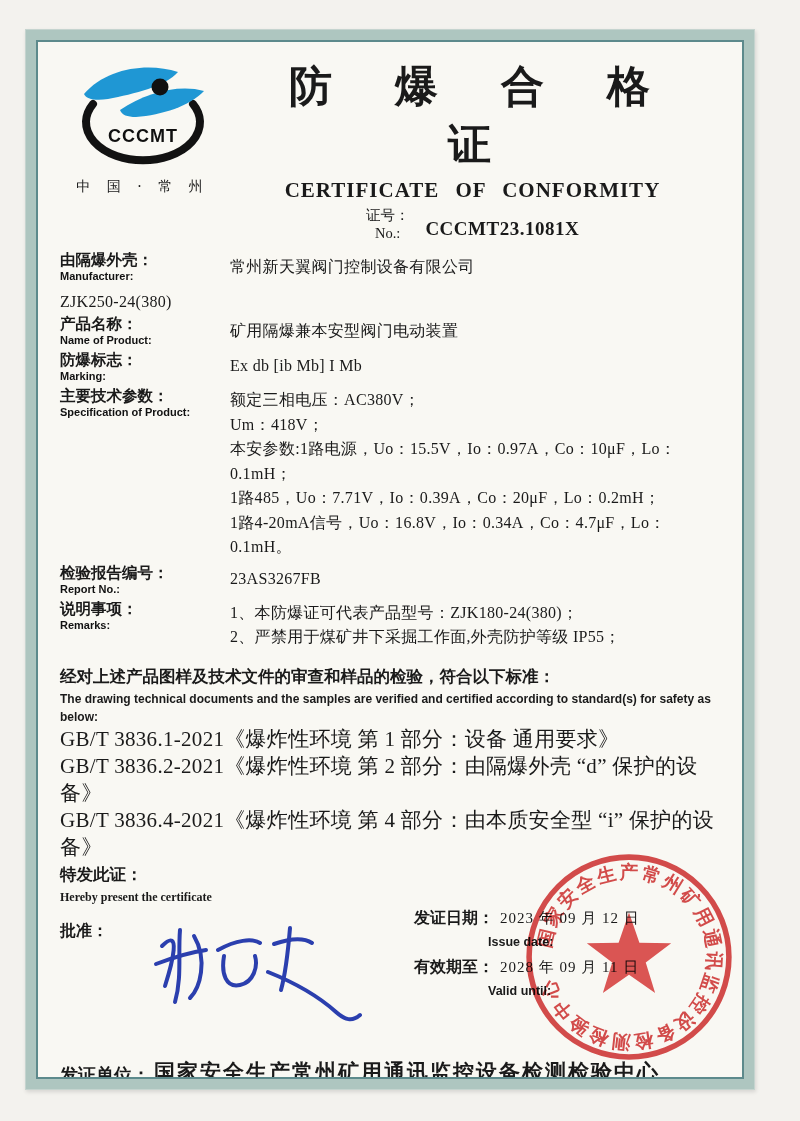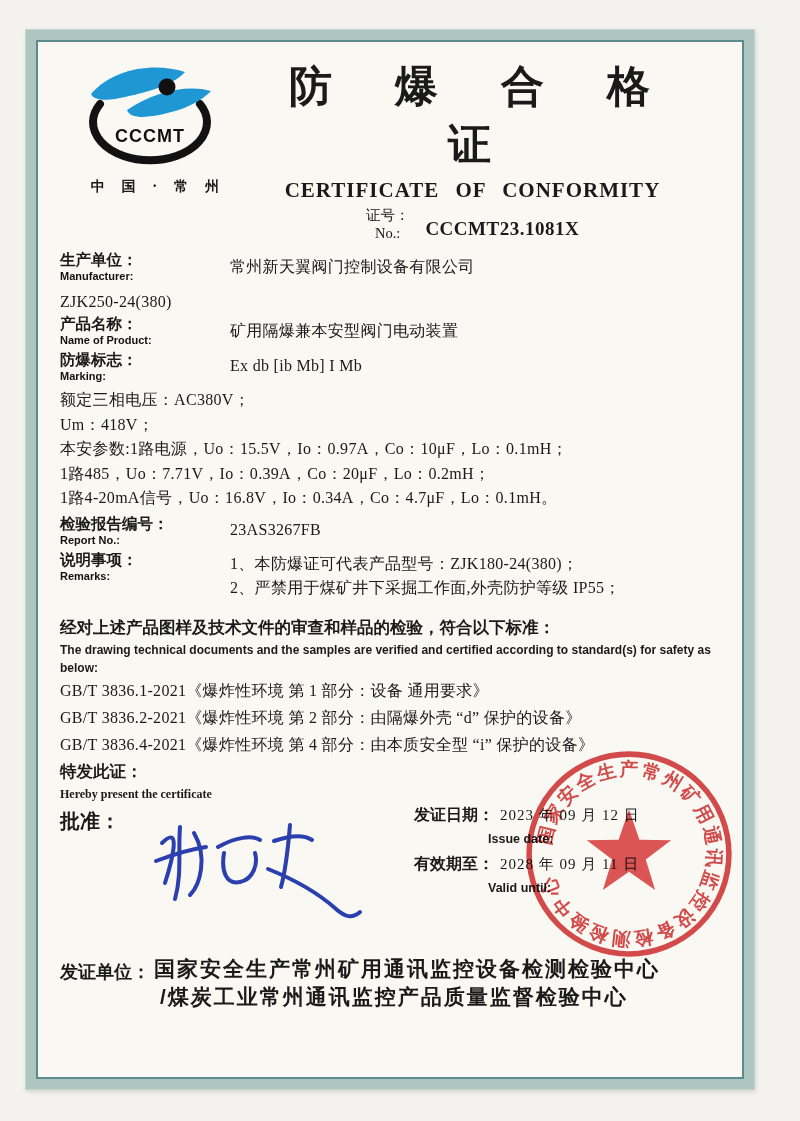--- a/index.html
+++ b/index.html
@@ -14,22 +14,22 @@
     background:#aec6c0;
     box-shadow:inset 0 0 0 1px #c5d4cf, 1px 2px 4px rgba(0,0,0,0.12);
   }
   .cert-inner{
     position:absolute;left:11px;top:11px;right:11px;bottom:11px;
     border:2px solid #5d8a8c;background:#f9f8f3;
     padding:8px 22px 6px 22px;box-sizing:border-box;overflow:hidden;
   }
   
   .hd{display:flex;}
-  .logo-wrap{width:165px;flex:none;text-align:right;padding-top:10px;}
-  .logo-region{font-size:14px;font-weight:bold;letter-spacing:6px;margin-top:2px;
+  .logo-wrap{width:165px;flex:none;text-align:center;padding-top:10px;}
+  .logo-region{font-size:14px;font-weight:normal;letter-spacing:6px;margin-top:2px;
     font-family:"DejaVu Serif",serif;}
   .title-wrap{flex:1;text-align:center;}
   .title-cn{font-size:43px;font-weight:600;letter-spacing:24px;margin:8px 0 4px 0;
     padding-left:18px;font-family:"DejaVu Serif","Liberation Serif",serif;}
   .title-en{font-size:21px;font-weight:600;letter-spacing:1px;word-spacing:10px;}
   .certno{display:flex;justify-content:center;gap:16px;margin-top:3px;align-items:center;}
   .certno-labels div{font-size:14.5px;line-height:18px;}
   .certno-value{font-size:19px;font-weight:600;padding-top:9px;letter-spacing:.5px;}
   
   .fields{margin-top:8px;}
@@ -37,26 +37,26 @@
   .lbl{width:170px;flex:none;}
   .lbl-cn{font-size:15.5px;font-weight:bold;font-family:"Liberation Sans","DejaVu Sans",sans-serif;line-height:19px;}
   .lbl-en{font-size:11px;font-weight:bold;font-family:"Liberation Sans","DejaVu Sans",sans-serif;line-height:14px;color:#111;}
   .val{font-size:16px;padding-top:7px;letter-spacing:.3px;}
   .val-lines div{line-height:24.5px;}
   .val-lines{padding-top:2px;}
   
   .standards{margin-top:14px;}
   .std-intro-cn{font-size:16.5px;font-weight:600;line-height:26px;}
   .std-intro-en{font-size:12px;font-weight:bold;font-family:"Liberation Sans",sans-serif;line-height:18px;}
-  .std-item{font-size:16px;line-height:27px;letter-spacing:.3px;}
+  .std-item{font-size:21px;line-height:27px;letter-spacing:.3px;}
   .std-issue-cn{font-size:16.5px;line-height:27px;font-weight:600;}
   
   .approval{position:relative;height:168px;margin-top:2px;}
   .hereby{font-size:12px;font-weight:bold;font-family:Liberation Serif, serif;}
-  .approve-cn{font-size:20px;font-weight:bold;font-family:"Liberation Sans",sans-serif;margin-top:6px;}
+  .approve-cn{font-size:16px;font-weight:bold;font-family:"Liberation Sans",sans-serif;margin-top:16px;}
   .issuedby{font-size:12.5px;font-weight:bold;font-family:"Liberation Sans",sans-serif;margin-top:14px;}
   .sig{position:absolute;left:88px;top:22px;}
   .dates{position:absolute;right:6px;top:18px;width:300px;}
   .date-group{margin-bottom:8px;}
   .date-line{display:flex;align-items:baseline;}
   .dlabel-cn{font-size:16px;font-weight:bold;font-family:"Liberation Sans",sans-serif;flex:none;}
   .dvalue{font-size:15px;padding-left:6px;letter-spacing:1px;}
   .dlabel-en{font-size:12.5px;font-weight:bold;font-family:"Liberation Sans",sans-serif;margin:6px 0 4px 74px;}
   .seal{position:absolute;right:-20px;top:-44px;width:222px;height:222px;
     opacity:.88;mix-blend-mode:multiply;pointer-events:none;}
@@ -96,21 +96,21 @@
           </div>
           <div class="certno-value">CCCMT23.1081X</div>
         </div>
       </div>
     </div>
 
     <div class="fields">
 
       <div class="row">
         <div class="lbl">
-          <div class="lbl-cn">生产单位：</div>
+          <div class="lbl-cn">由隔爆外壳：</div>
           <div class="lbl-en">Manufacturer:</div>
         </div>
         <div class="val">常州新天翼阀门控制设备有限公司</div>
       </div>
 
       <div class="row">
         <div class="val">ZJK250-24(380)</div>
       </div>
 
       <div class="row">
@@ -123,20 +123,24 @@
 
       <div class="row">
         <div class="lbl">
           <div class="lbl-cn">防爆标志：</div>
           <div class="lbl-en">Marking:</div>
         </div>
         <div class="val">Ex db [ib Mb] I Mb</div>
       </div>
 
       <div class="row">
+        <div class="lbl">
+          <div class="lbl-cn">主要技术参数：</div>
+          <div class="lbl-en">Specification of Product:</div>
+        </div>
         <div class="val val-lines">
           <div>额定三相电压：AC380V；</div>
           <div>Um：418V；</div>
           <div>本安参数:1路电源，Uo：15.5V，Io：0.97A，Co：10μF，Lo：0.1mH；</div>
           <div>1路485，Uo：7.71V，Io：0.39A，Co：20μF，Lo：0.2mH；</div>
           <div>1路4-20mA信号，Uo：16.8V，Io：0.34A，Co：4.7μF，Lo：0.1mH。</div>
         </div>
       </div>
 
       <div class="row">

